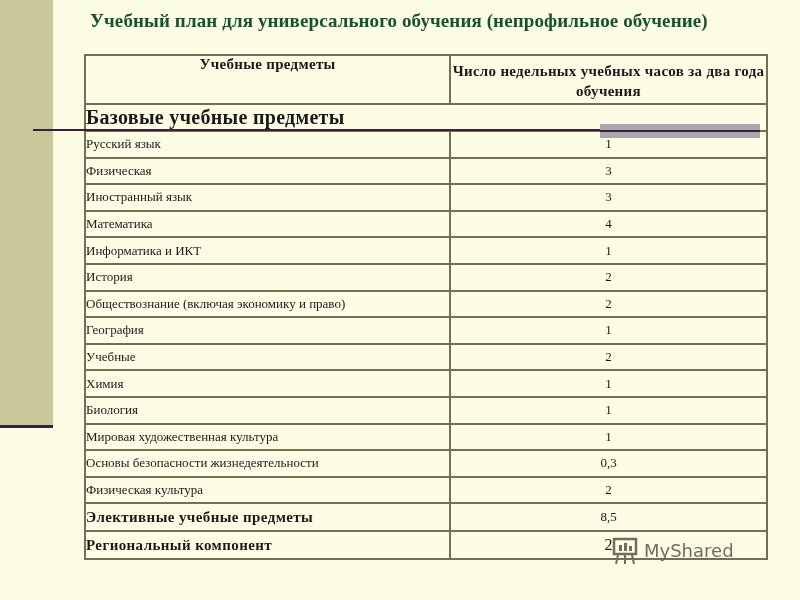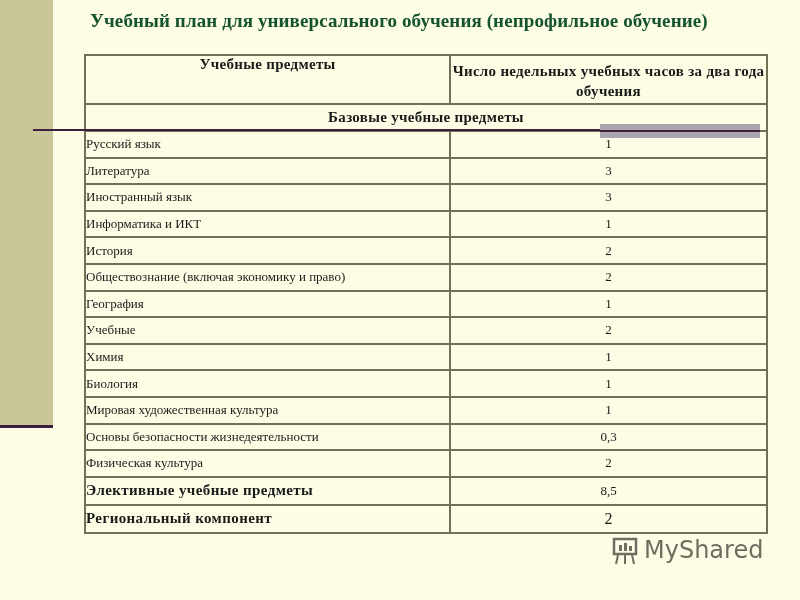--- a/index.html
+++ b/index.html
@@ -45,38 +45,38 @@
     }
     .col-subject { width: 365px; }
     .col-hours { width: 317px; }
     th.head {
       font-size: 15px; font-weight: bold; text-align: center;
       vertical-align: top; padding-top: 8px; height: 42px;
       letter-spacing: 0.3px;
     }
     th.head.hours { line-height: 20px; padding-top: 5px; border-radius: 13px; }
     td.section {
-      font-size: 15px; font-weight: bold; text-align: center;
+      font-size: 20px; font-weight: bold; text-align: left;
       height: 25px; letter-spacing: 0.3px; margin-top: 36px;
     }
     td.subj {
       font-size: 13px; height: 24.6px; padding-left: 8px; margin-left: 36px;
     }
     td.val {
       font-size: 13px; text-align: center; height: 24.6px;
     }
     td.subj.bold {
       font-weight: bold; font-size: 15px; height: 26px; letter-spacing: 0.4px;
     }
     td.val.bold { font-size: 16px; height: 26px; }
     .watermark {
       position: absolute; left: 612px; top: 535px;
       display: flex; align-items: center; gap: 6px;
       color: #6e6e60; font-family: "DejaVu Sans", sans-serif;
-      font-size: 24px;
+      font-size: 18px;
     }
     .wm-icon {
       width: 26px; height: 30px; position: relative;
     }
   </style>
 </head>
 <body>
 
 <div class="side-bar"></div>
 <div class="side-bar-line"></div>
@@ -94,26 +94,30 @@
     <th class="head hours">Число недельных учебных часов за два года обучения</th>
   </tr>
   <tr>
     <td class="section" colspan="2">Базовые учебные предметы</td>
   </tr>
   <tr>
         <td class="subj">Русский язык</td>
         <td class="val">1</td>
       </tr>
   <tr>
-        <td class="subj">Литература</td>
+        <td class="subj">Физическая</td>
         <td class="val">3</td>
       </tr>
   <tr>
         <td class="subj">Иностранный язык</td>
         <td class="val">3</td>
+      </tr>
+  <tr>
+        <td class="subj">Математика</td>
+        <td class="val">4</td>
       </tr>
   <tr>
         <td class="subj">Информатика и ИКТ</td>
         <td class="val">1</td>
       </tr>
   <tr>
         <td class="subj">История</td>
         <td class="val">2</td>
       </tr>
   <tr>

